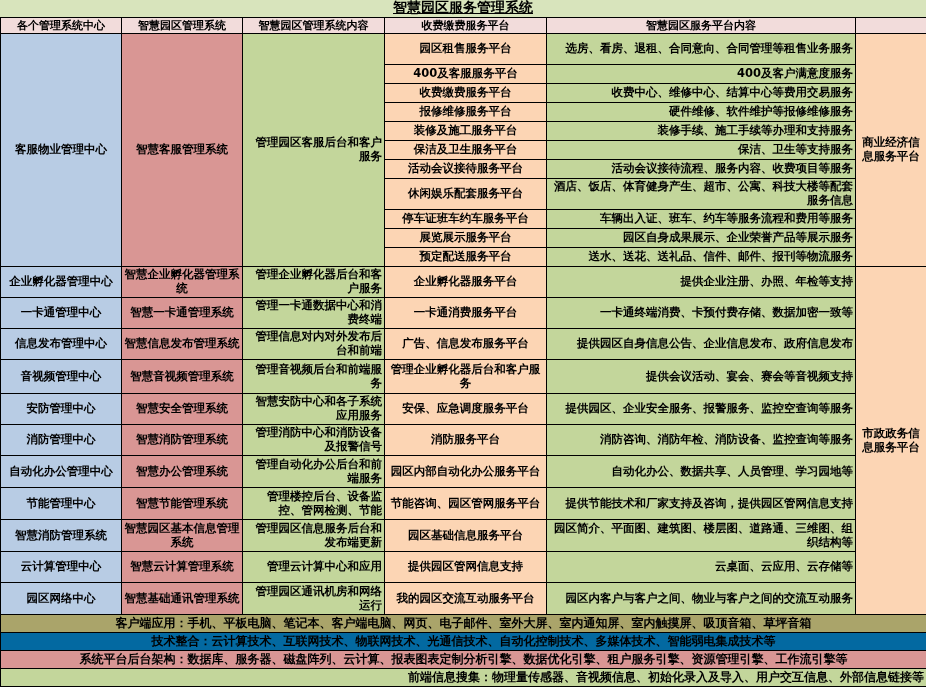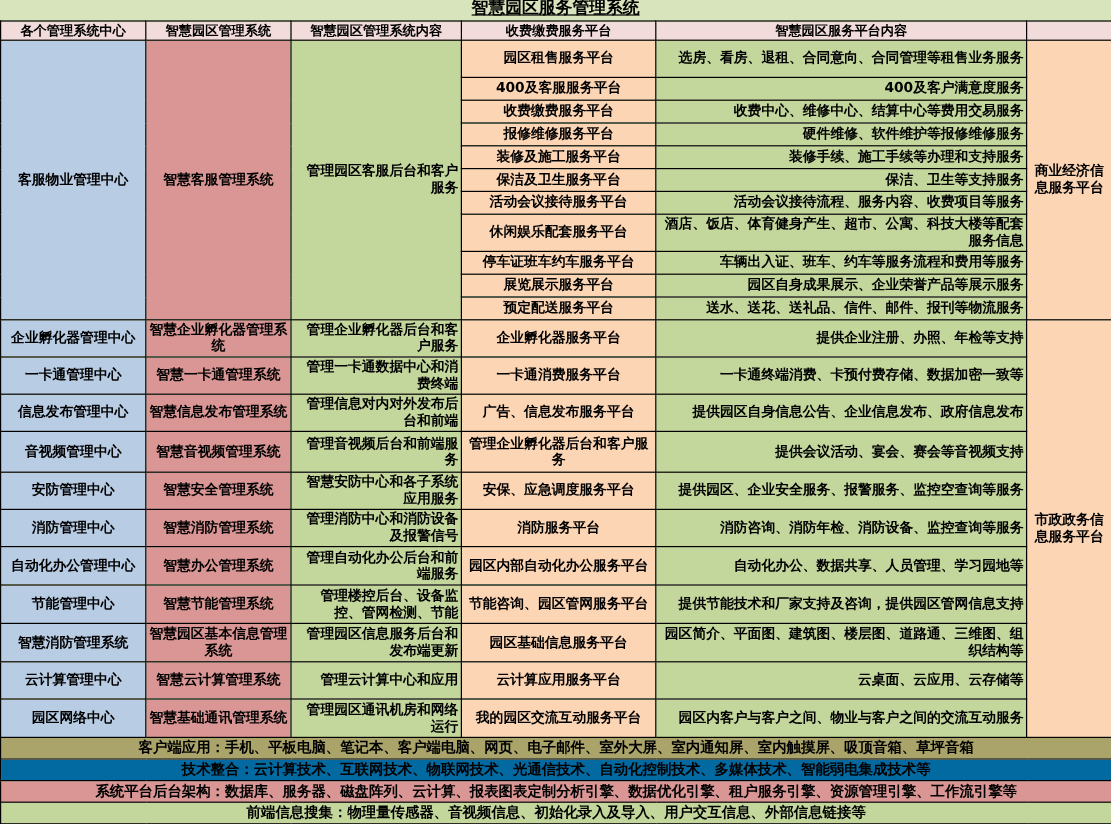--- a/index.html
+++ b/index.html
@@ -27,21 +27,21 @@
     font-weight:bold;
   }
   th{background:#f2dcdb;font-size:11px;height:15px;}
   .c-blue{background:#b8cce4;}
   .c-rose{background:#d99694;}
   .c-green{background:#c3d69b;text-align:right;}
   .c-peach{background:#fcd5b4;}
   .f-khaki{background:#aaa46a;}
   .f-blue{background:#0369a1;}
   .f-rose{background:#d99694;}
-  .f-green{background:#c3d69b;}
+  .f-green{background:#c3d69b;text-align:right;}
   tr.rh18{height:18px;}
   tr.rh19{height:19px;}
   tr.rh31{height:31px;}
   tr.rh32{height:32px;}
   tr.rh34{height:34px;}
   td.footer-cell{font-size:12px;}
 </style>
 </head>
 <body>
 
@@ -178,21 +178,21 @@
       <td class="c-blue">智慧消防管理系统</td>
       <td class="c-rose">智慧园区基本信息管理系统</td>
       <td class="c-green">管理园区信息服务后台和发布端更新</td>
       <td class="c-peach">园区基础信息服务平台</td>
       <td class="c-green">园区简介、平面图、建筑图、楼层图、道路通、三维图、组织结构等</td>
     </tr>
     <tr class="rh31">
       <td class="c-blue">云计算管理中心</td>
       <td class="c-rose">智慧云计算管理系统</td>
       <td class="c-green">管理云计算中心和应用</td>
-      <td class="c-peach">云计算应用服务平台</td>
+      <td class="c-peach">提供园区管网信息支持</td>
       <td class="c-green">云桌面、云应用、云存储等</td>
     </tr>
     <tr class="rh32">
       <td class="c-blue">园区网络中心</td>
       <td class="c-rose">智慧基础通讯管理系统</td>
       <td class="c-green">管理园区通讯机房和网络运行</td>
       <td class="c-peach">我的园区交流互动服务平台</td>
       <td class="c-green">园区内客户与客户之间、物业与客户之间的交流互动服务</td>
     </tr>
 

